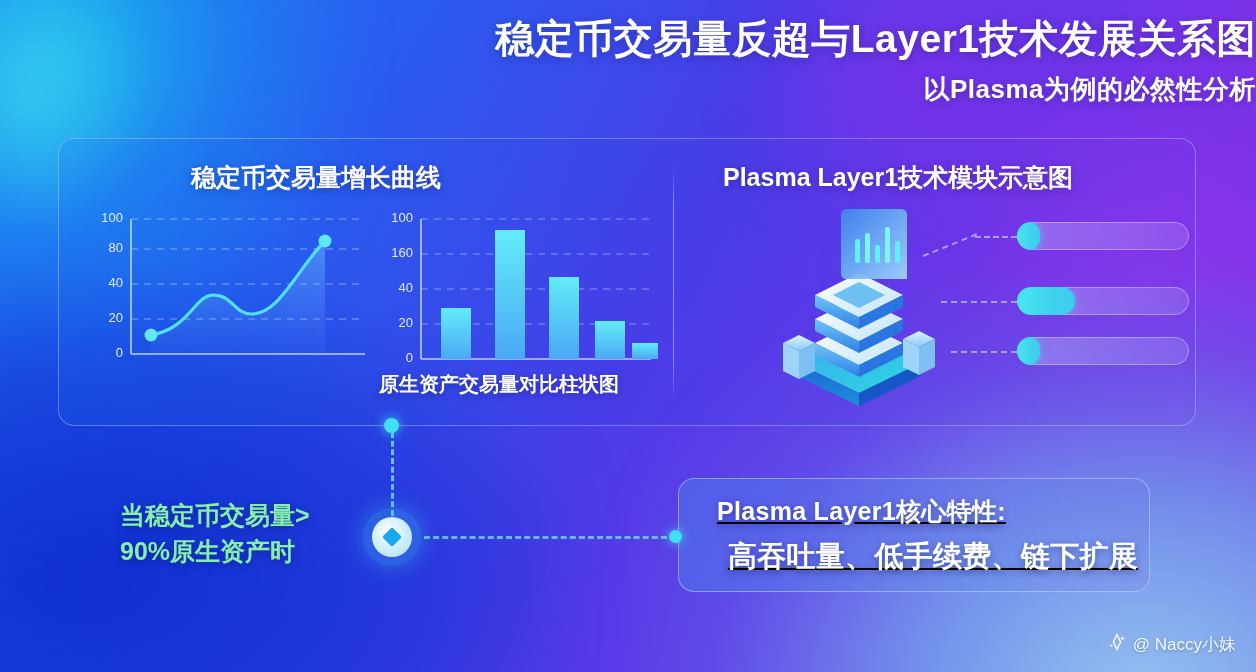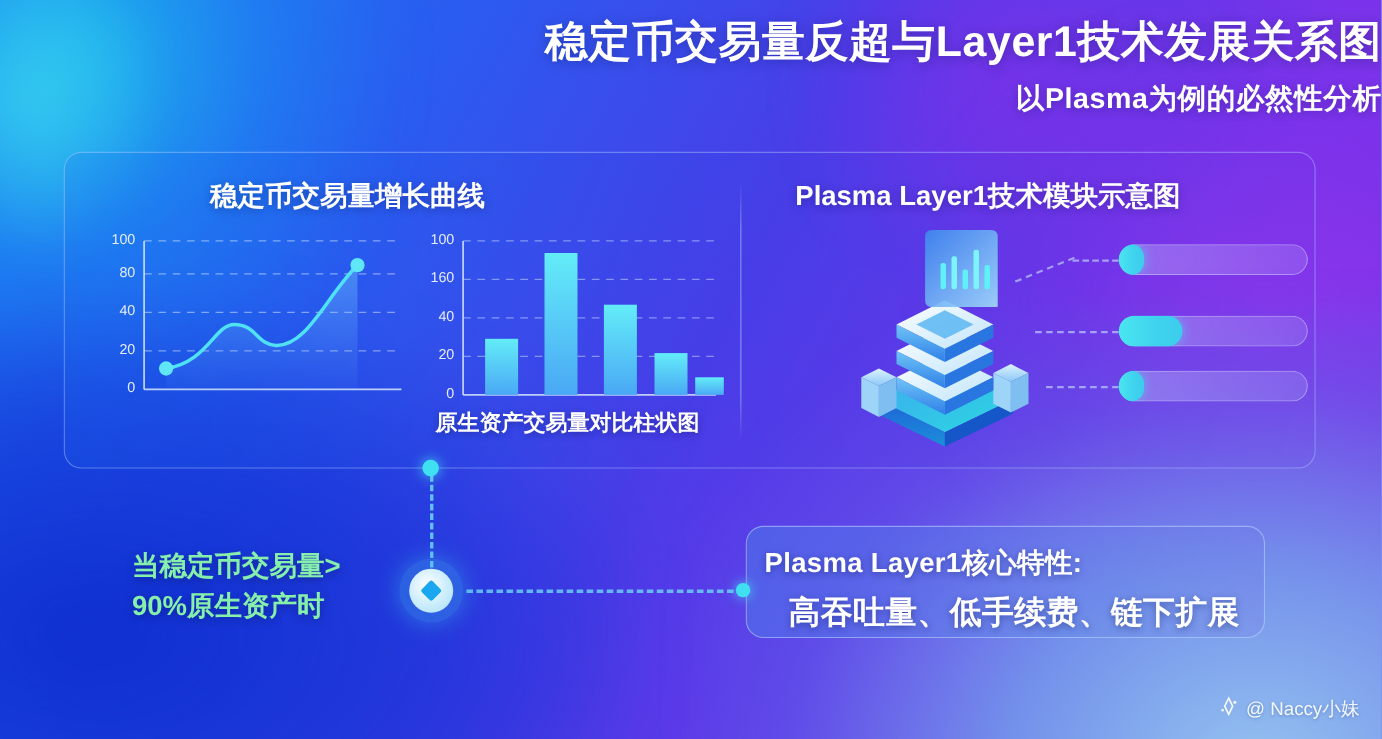--- a/index.html
+++ b/index.html
@@ -115,21 +115,21 @@
     white-space: nowrap;
   }
   .heading-left  { left: 132px; top: 22px; }
   .heading-right { left: 664px; top: 22px; }
 
   
   .chart-line-wrap { position: absolute; left: 28px; top: 78px; width: 290px; height: 150px; }
   .chart-bar-wrap  { position: absolute; left: 318px; top: 78px; width: 280px; height: 150px; }
   .bar-caption {
     position: absolute; left: 320px; top: 232px;
-    width: 274px; text-align: center;
+    width: 274px; 
     font-size: 20px; font-weight: 700; color: #ffffff;
     text-shadow: 0 2px 7px rgba(10,20,80,.4);
     white-space: nowrap;
   }
 
   .tick-label {
     position: absolute;
     font-size: 13px;
     color: #e4ecff;
     text-align: right;
@@ -213,26 +213,27 @@
     position: absolute; left: 669px; top: 530px;
     width: 13px; height: 13px; border-radius: 50%;
     background: #3fe0f2;
     box-shadow: 0 0 11px rgba(70,225,245,.9);
     z-index: 7;
   }
 
   .callout {
     position: absolute;
     left: 678px; top: 478px;
-    width: 472px; height: 102px;
+    width: 472px; height: 114px;
     border: 1px solid rgba(200,225,255,.50);
     border-radius: 16px;
     background: linear-gradient(108deg, rgba(70,150,235,.36) 0%, rgba(90,140,232,.26) 55%, rgba(120,110,230,.18) 100%);
     z-index: 6;
-    padding: 16px 0 0 16px;
+    padding: 16px 0 0 38px;
+    text-decoration: underline;
   }
   .callout-line1 {
     font-size: 25px; font-weight: 700; color: #ffffff;
     letter-spacing: .3px;
     text-shadow: 0 2px 7px rgba(8,18,80,.4);
     white-space: nowrap;
   }
   .callout-line2 {
     margin-top: 9px;
     font-size: 29px; font-weight: 700; color: #ffffff;

